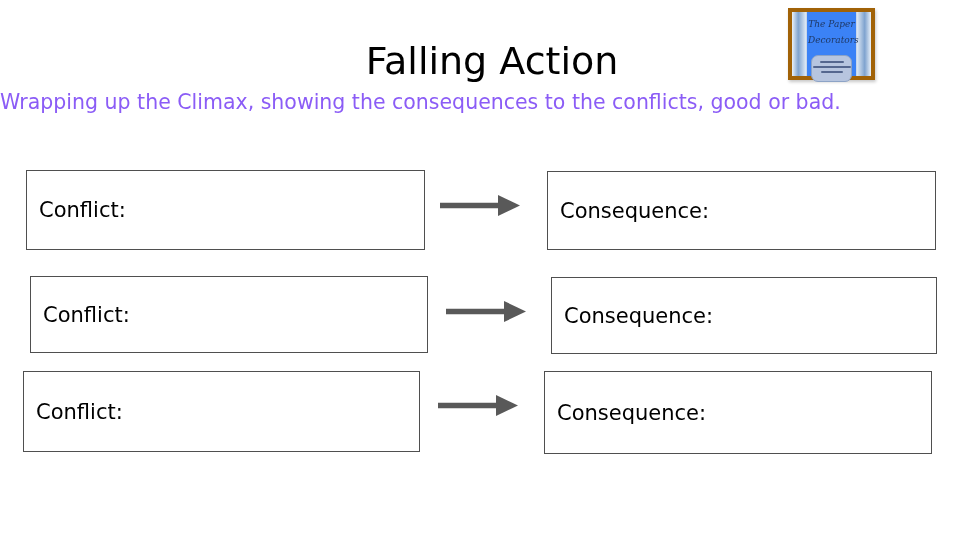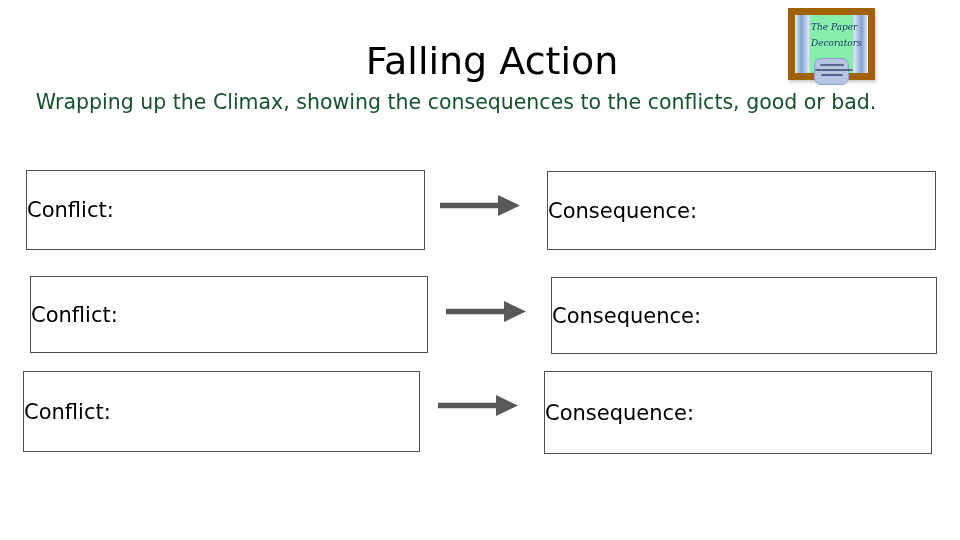--- a/index.html
+++ b/index.html
@@ -7,45 +7,45 @@
   .stage {
     position:relative; width:960px; height:540px; background:#ffffff;
     font-family:"DejaVu Sans", sans-serif; color:#000; overflow:hidden;
   }
   .title {
     position:absolute; top:40px; left:0; width:960px;
     text-align:center; font-size:38px; line-height:1.15; color:#000;padding-left:24px;
   }
   .subtitle {
     position:absolute; top:89px; left:0; width:912px;
-    text-align:center; font-size:20.5px; line-height:1.3; color:#14532d;
+    font-size:20.5px; line-height:1.3; color:#8b5cf6;
   }
 
   
   .box {
     position:absolute; background:#ffffff; border:1.5px solid #4f4f4f;
-    display:flex; align-items:center; 
+    display:flex; align-items:center; padding-left:12px;
     font-size:21px; color:#000;
   }
   .box-c1 { left:26px;  top:170px; width:399px; height:80px; }
   .box-q1 { left:547px; top:171px; width:389px; height:79px; }
   .box-c2 { left:30px;  top:276px; width:398px; height:77px; }
   .box-q2 { left:551px; top:277px; width:386px; height:77px; }
   .box-c3 { left:23px;  top:371px; width:397px; height:81px; }
   .box-q3 { left:544px; top:371px; width:388px; height:83px; }
 
   .arrow { position:absolute; width:82px; height:27px; }
   .arrow-1 { left:439px; top:192px; }
   .arrow-2 { left:445px; top:298px; }
   .arrow-3 { left:437px; top:392px; }
 
   
   .logo {
     position:absolute; left:788px; top:8px; width:87px; height:72px;
-    background:#86efac; border:7px solid #a16207;
+    background:#3b82f6; border:4px solid #a16207;
     box-shadow:1px 2px 3px rgba(0,0,0,0.22);
   }
   .logo-bar { position:absolute; top:0; bottom:0; width:15px; }
   .logo-bar.left  { left:0;  background:linear-gradient(90deg,#eaf1f9 0%,#7fa3cf 45%,#dfe9f5 100%); border-right:1px solid #c9d7ea; }
   .logo-bar.right { right:0; background:linear-gradient(270deg,#eaf1f9 0%,#7fa3cf 45%,#dfe9f5 100%); border-left:1px solid #c9d7ea; }
   .logo-script {
     position:absolute; left:16px; right:16px; top:4px; text-align:center;
     font-family:"DejaVu Serif", serif; font-style:italic;
     font-size:9px; line-height:1.8; color:#1f3864; white-space:nowrap;
   }

